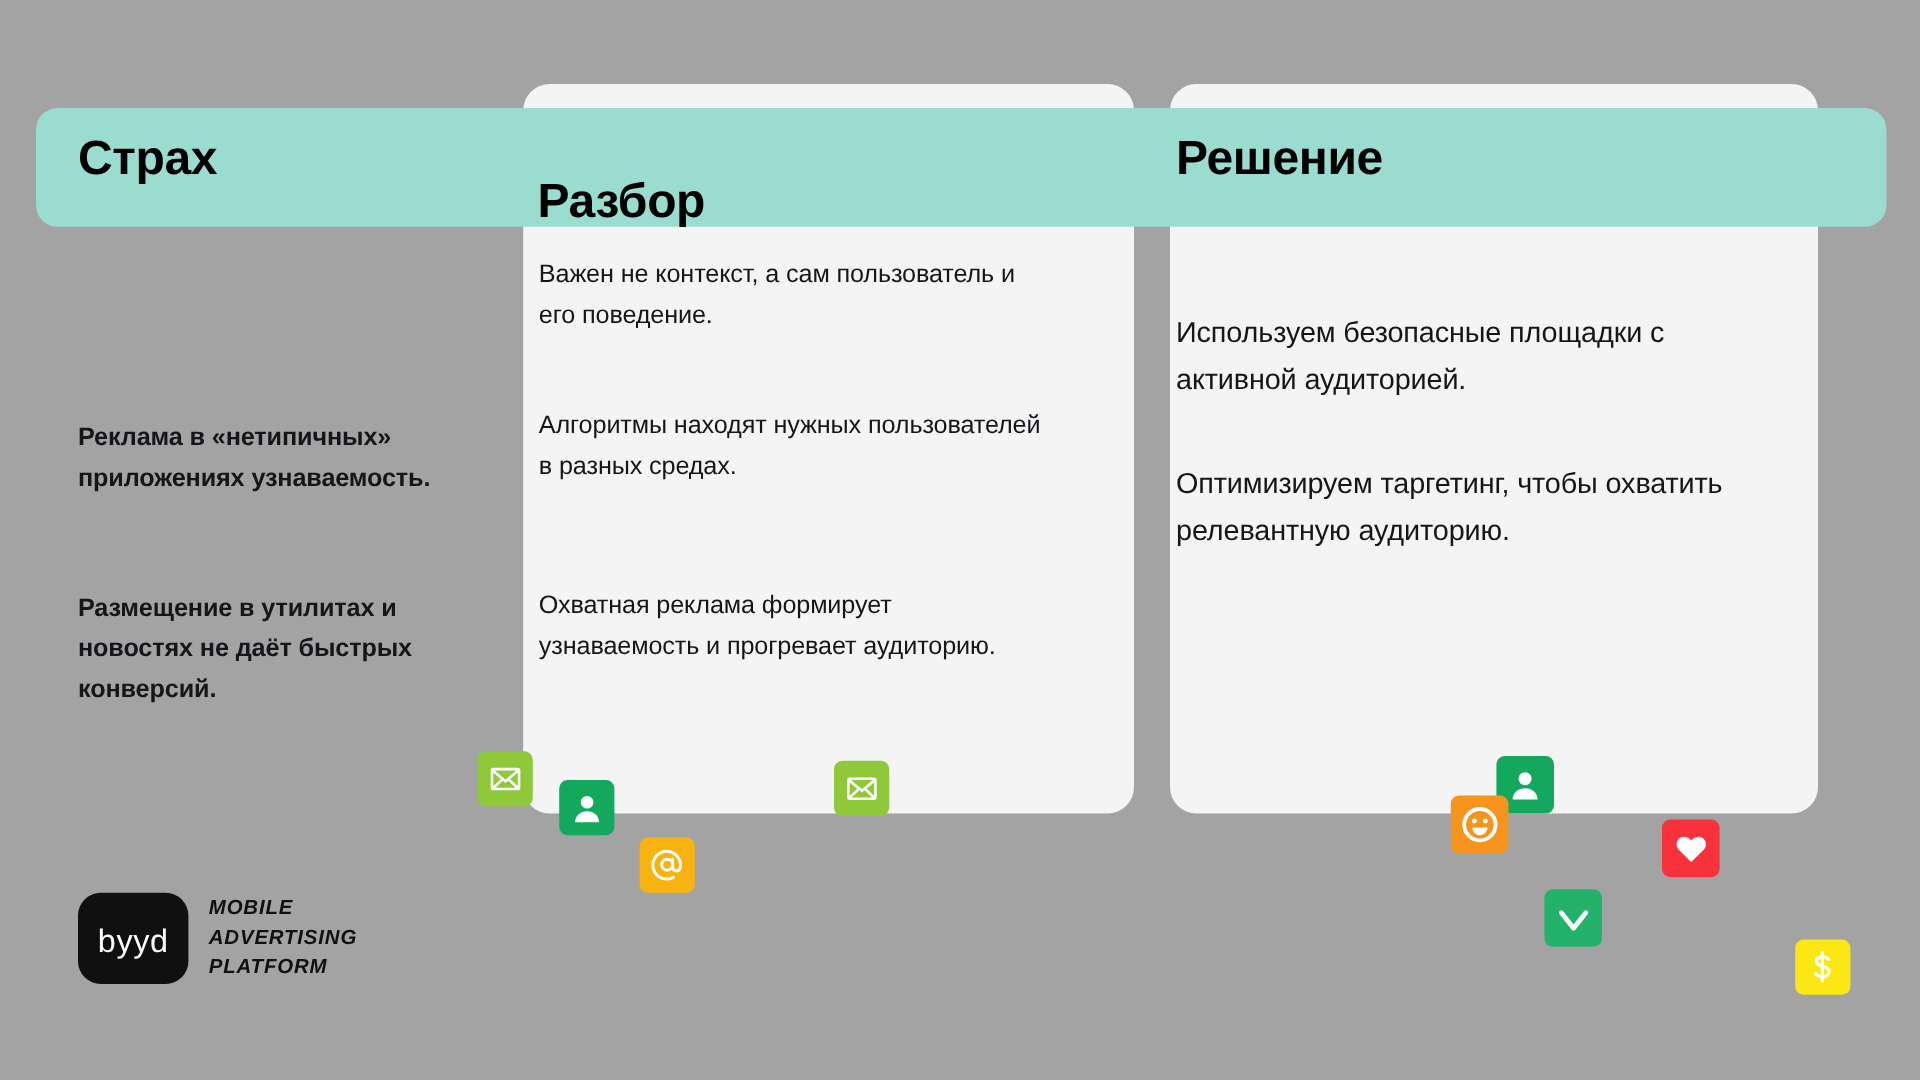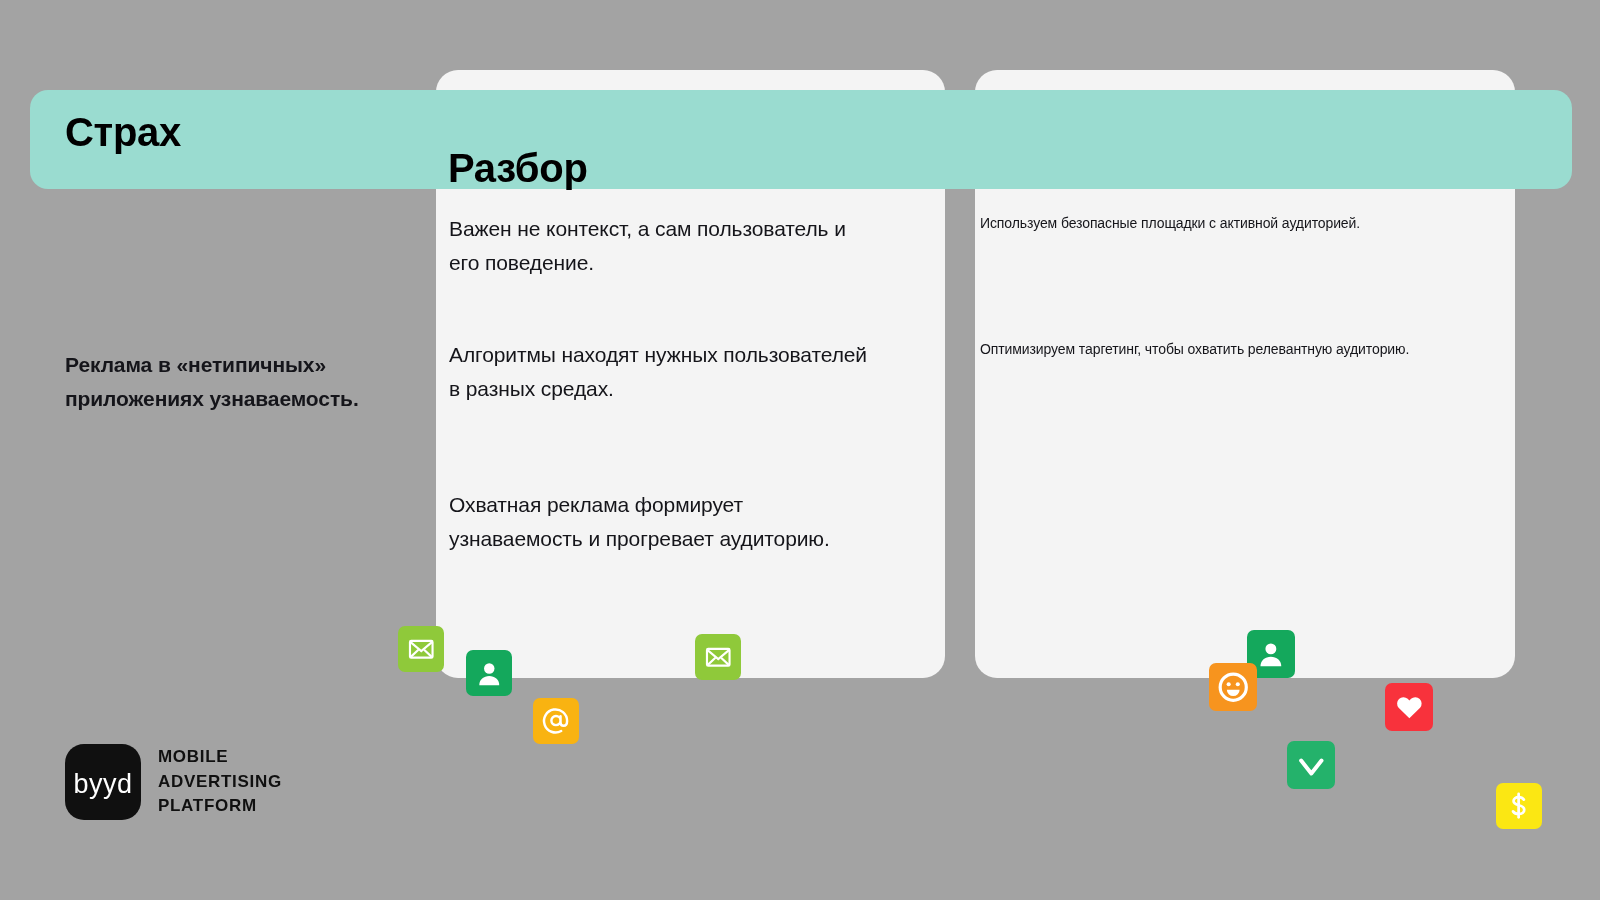--- a/index.html
+++ b/index.html
@@ -77,26 +77,27 @@
     line-height: 1.62;
     width: 430px;
     left: 449px;
     letter-spacing: -0.1px;
   }
   #c2r1 { top: 212px; }
   #c2r2 { top: 338px; }
   #c2r3 { top: 488px; }
 
   .col3-cell {
-    font-size: 14px;
+    font-size: 24px;
     font-weight: 400;
     line-height: 1.62;
     width: 510px;
     left: 980px;
     letter-spacing: -0.1px;
+    margin-top: 47px;
   }
   #c3r1 { top: 212px; }
   #c3r2 { top: 338px; }
   #c3r3 { top: 488px; }
 
   
   .tile {
     position: absolute;
     border-radius: 7px;
     display: flex;
@@ -108,41 +109,42 @@
   
   #logo {
     position: absolute;
     left: 65px;
     top: 744px;
     display: flex;
     align-items: center;
     gap: 17px;
   }
   #logo-mark {
-    width: 76px;
+    width: 92px;
     height: 76px;
     background: #101010;
     border-radius: 19px;
     display: flex;
     align-items: center;
     justify-content: center;
   }
   #logo-mark-text {
     color: #ffffff;
     font-size: 27px;
     font-weight: 400;
     letter-spacing: 0.5px;
     line-height: 1;
     transform: translateY(2px);
   }
   #logo-words {
     display: flex;
     flex-direction: column;
     justify-content: center;
     gap: 2px;
+    font-style: italic;
   }
   #logo-words span {
     font-size: 17px;
     font-weight: 700;
     color: #101010;
     letter-spacing: 0.7px;
     line-height: 1.32;
   }
 </style>
 </head>
@@ -150,22 +152,24 @@
 
 <div id="stage">
 
   <div class="col-card" id="card-col2"></div>
   <div class="col-card" id="card-col3"></div>
 
   <div id="header-band"></div>
 
   <div class="header-title" id="title-col1">Страх</div>
   <div class="header-title" id="title-col2">Разбор</div>
+  <div class="header-title" id="title-col3">Решение</div>
 
   <div class="cell col1-cell" id="c1r2">Реклама в «нетипичных» приложениях узнаваемость.</div>
+  <div class="cell col1-cell" id="c1r3">Размещение в утилитах и новостях не даёт быстрых конверсий.</div>
 
   <div class="cell col2-cell" id="c2r1">Важен не контекст, а сам пользователь и его поведение.</div>
   <div class="cell col2-cell" id="c2r2">Алгоритмы находят нужных пользователей в разных средах.</div>
   <div class="cell col2-cell" id="c2r3">Охватная реклама формирует узнаваемость и прогревает аудиторию.</div>
 
   <div class="cell col3-cell" id="c3r1">Используем безопасные площадки с активной аудиторией.</div>
   <div class="cell col3-cell" id="c3r2">Оптимизируем таргетинг, чтобы охватить релевантную аудиторию.</div>
 
   <div id="decor-layer">
       <div class="tile" style="left: 398px; top: 626px; width: 46px; height: 46px; background: rgb(143, 201, 58);">

